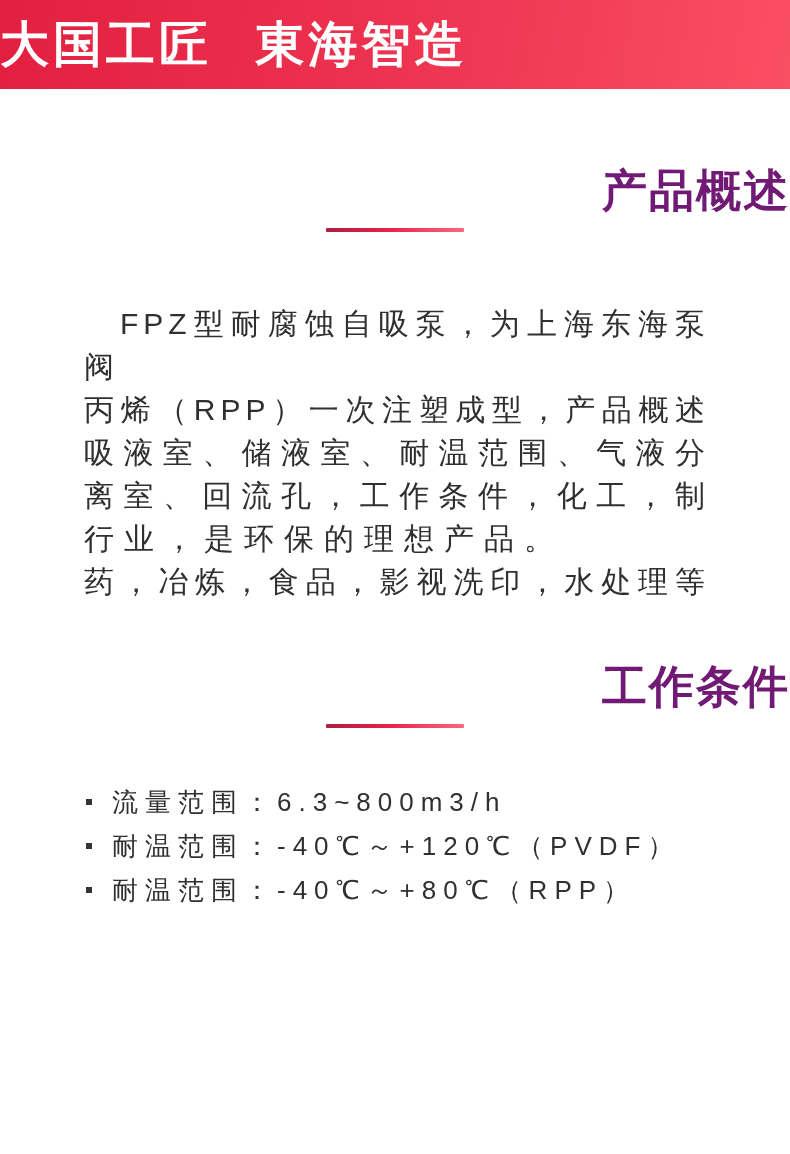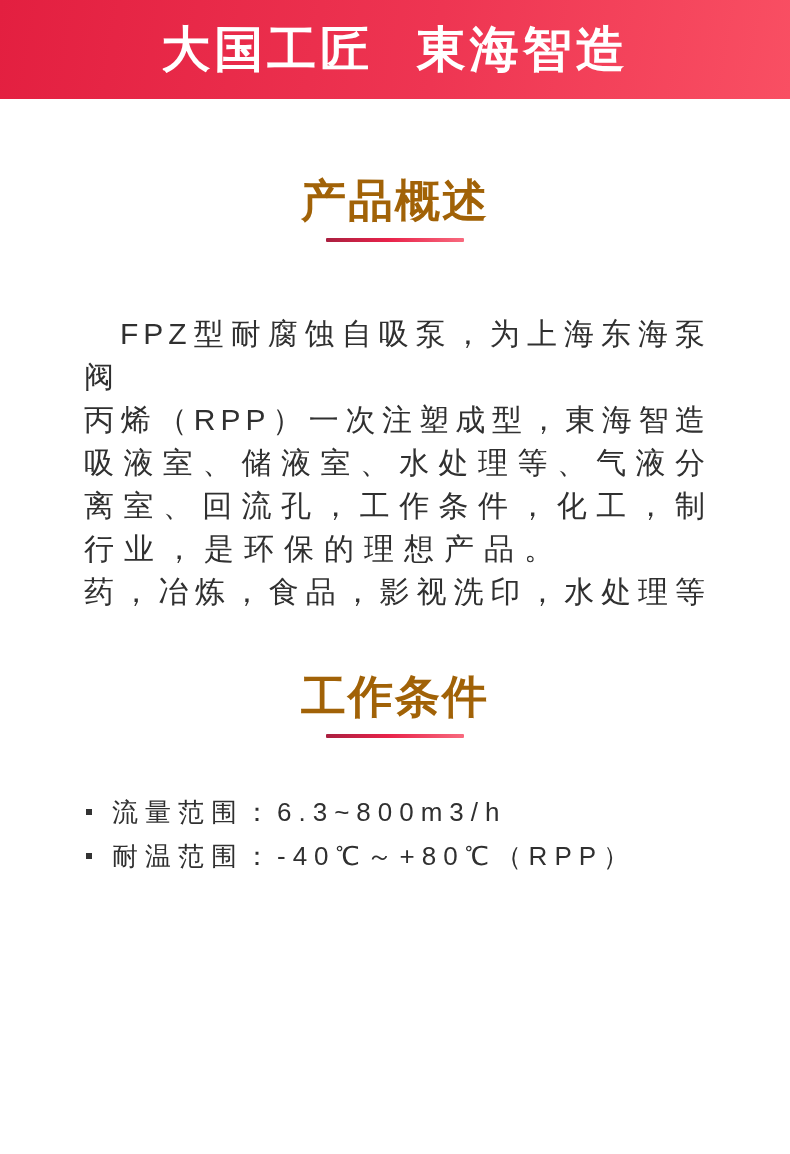--- a/index.html
+++ b/index.html
@@ -4,39 +4,39 @@
 <style>
   html, body { margin: 0; padding: 0; }
   body {
     width: 790px; height: 1154px;
     background: #ffffff;
     font-family: "Liberation Sans", sans-serif;
     color: #303030;
     overflow: hidden;
   }
   .banner {
-    height: 99px;
+    height: 89px;
     background: linear-gradient(100deg, #e31f40 0%, #ee3552 55%, #f94f63 100%);
-    display: flex; align-items: center; justify-content: center;
+    display: flex; align-items: center; justify-content: flex-start;
   }
   .banner-title {
     color: #ffffff;
     font-size: 49px;
     font-weight: bold;
     letter-spacing: 4px;
     word-spacing: 26px;
     white-space: nowrap;
   }
   .sec-title {
     margin: 0;
-    text-align: center;
+    text-align: right;
     font-size: 45px;
     line-height: 48px;
     font-weight: bold;
-    color: #a16207;
+    color: #701a75;
     letter-spacing: 2px;
   }
   .overview-section .sec-title { margin-top: 78px; }
   .conditions-section .sec-title { margin-top: 60px; }
   .title-underline {
     width: 138px; height: 4px;
     margin: 13px auto 0 auto;
     background: linear-gradient(90deg, #a92040 0%, #e8224a 45%, #f86a7e 100%);
     border-radius: 1px;
   }
@@ -81,32 +81,33 @@
 
   <header class="banner">
     <span class="banner-title">大国工匠 東海智造</span>
   </header>
 
   <section class="overview-section">
     <h1 class="sec-title">产品概述</h1>
     <div class="title-underline"></div>
     <div class="para">
       <div class="pline first">FPZ型耐腐蚀自吸泵，为上海东海泵阀</div>
-      <div class="pline">丙烯（RPP）一次注塑成型，東海智造</div>
-      <div class="pline">吸液室、储液室、水处理等、气液分</div>
+      <div class="pline">丙烯（RPP）一次注塑成型，产品概述</div>
+      <div class="pline">吸液室、储液室、耐温范围、气液分</div>
       <div class="pline">离室、回流孔，工作条件，化工，制</div>
       <div class="pline last">行业，是环保的理想产品。</div>
       <div class="pline">药，冶炼，食品，影视洗印，水处理等</div>
     </div>
   </section>
 
   <section class="conditions-section">
     <h1 class="sec-title">工作条件</h1>
     <div class="title-underline"></div>
     <ul class="cond-list">
       <li class="cond-item"><span class="bullet"></span><span>流量范围：6.3~800m3/h</span></li>
       <li class="cond-item"><span class="bullet"></span></li>
+      <li class="cond-item"><span class="bullet"></span><span>耐温范围：-40℃～+120℃（PVDF）</span></li>
       <li class="cond-item"><span class="bullet"></span><span>耐温范围：-40℃～+80℃（RPP）</span></li>
 
     </ul>
   </section>
 
 </div>
 
 </body></html>

